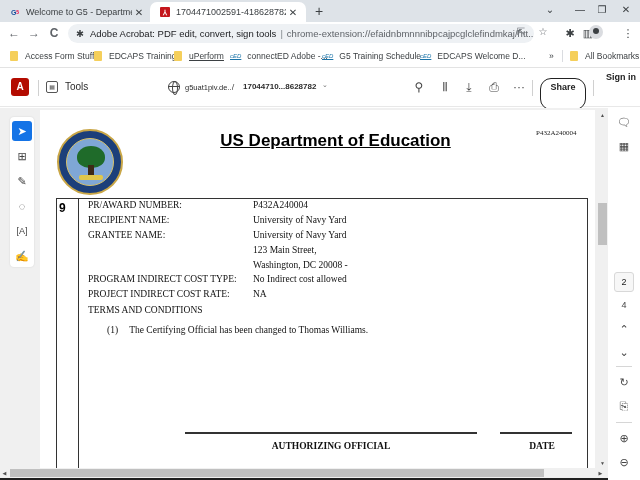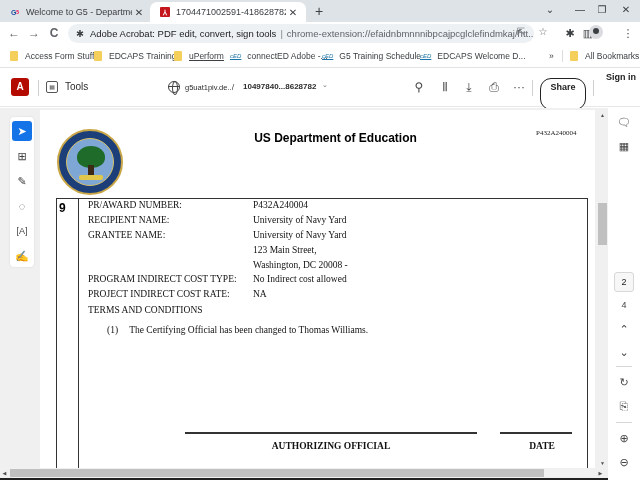--- a/index.html
+++ b/index.html
@@ -61,21 +61,21 @@
     .lt-tool { position: absolute; left: 2px; width: 20px; height: 20px; font-size: 11px; line-height: 20px; text-align: center; color: #444; border-radius: 3px; }
     .lt-tool.active { background: #1473e6; color: #fff; }
 
     #page { position: absolute; left: 40px; top: 110px; width: 555px; height: 358px; background: #fff; overflow: hidden; }
     #seal { position: absolute; left: 17px; top: 19px; width: 66px; height: 66px; border-radius: 50%; background: #1c3f7a; border: 2px solid #c9a646; }
     #seal-inner { position: absolute; left: 7px; top: 7px; width: 48px; height: 48px; border-radius: 50%; background: #7fa7d6; border: 1px solid #d6c06a; }
     #seal-tree { position: absolute; left: 10px; top: 7px; width: 28px; height: 22px; border-radius: 50% 50% 45% 45%; background: #1f6b2a; }
     #seal-trunk { position: absolute; left: 21px; top: 26px; width: 6px; height: 12px; background: #3d2a16; }
     #seal-ground { position: absolute; left: 12px; top: 36px; width: 24px; height: 5px; background: #e1c74a; border-radius: 2px; }
     #doc-ref { position: absolute; left: 496px; top: 19px; font-family: "Liberation Serif", serif; font-size: 7px; color: #222; }
-    #doc-title1 { position: absolute; left: 0; width: 555px; top: 21px; padding-left: 36px; text-align: center; font-size: 12px; font-weight: bold; color: #000; }
+    #doc-title1 { position: absolute; left: 0; width: 555px; top: 21px; padding-left: 36px; text-align: center; font-size: 17px; font-weight: bold; color: #000; text-decoration: underline; }
     #doc-title2 { position: absolute; left: 0; width: 555px; top: 35px; padding-left: 36px; text-align: center; font-size: 12.5px; font-weight: bold; color: #000; }
     #doc-heading { position: absolute; left: 0; width: 555px; top: 58px; padding-left: 36px; text-align: center; font-size: 13.5px; font-weight: bold; color: #000; letter-spacing: 0.3px; }
 
     #box { position: absolute; left: 16px; top: 88px; width: 532px; height: 290px; border: 1.5px solid #333; }
     #box-num-col { position: absolute; left: 0; top: 0; width: 22px; height: 100%; border-right: 1.5px solid #333; }
     #box-num { position: absolute; left: 2px; top: 2px; font-size: 12px; font-weight: bold; color: #000; }
     .field-row { position: absolute; left: 31px; height: 14px; font-family: "Liberation Serif", serif; font-size: 9.5px; color: #111; white-space: nowrap; }
     .field-label { position: absolute; left: 0; }
     .field-value { position: absolute; left: 165px; }
     #terms-heading { position: absolute; left: 31px; top: 106px; font-family: "Liberation Serif", serif; font-size: 9.5px; color: #111; }
@@ -177,21 +177,21 @@
 </div>
 
 <div id="acro-header">
   <div id="acro-logo">A</div>
   <div id="hdr-divider1"></div>
   <div id="tools-icon">▦</div>
   <div id="tools-label">Tools</div>
   <div id="globe-icon"></div>
   <div id="file-origin">g5uat1piv.de...</div>
   <div id="file-slash">/</div>
-  <div id="file-name">10497840...8628782</div>
+  <div id="file-name">17044710...8628782</div>
   <div id="file-chevron">⌄</div>
   <div class="hdr-tool" style="left:411px;">⚲</div>
   <div class="hdr-tool" style="left:437px;">⫴</div>
   <div class="hdr-tool" style="left:461px;">⤓</div>
   <div class="hdr-tool" style="left:486px;">⎙</div>
   <div class="hdr-tool" style="left:511px;">···</div>
   <div id="hdr-divider2"></div>
   <div id="share-btn">Share</div>
   <div id="hdr-divider3"></div>
   <div id="signin">Sign in</div>

